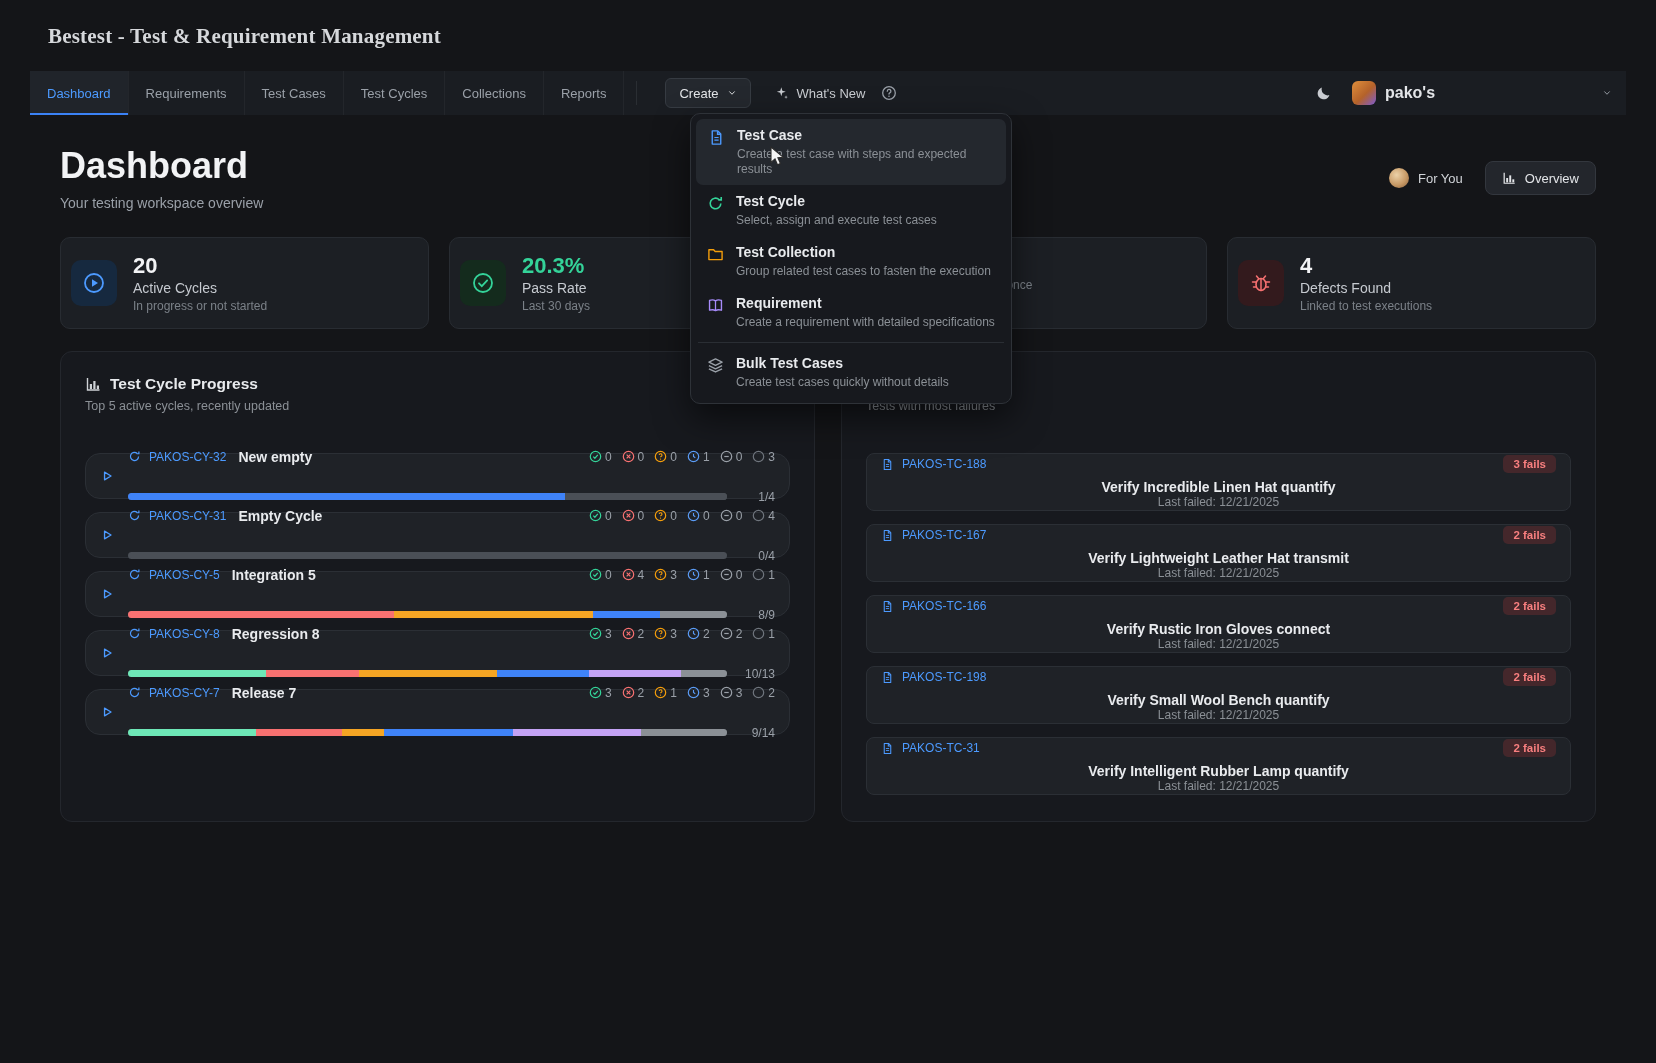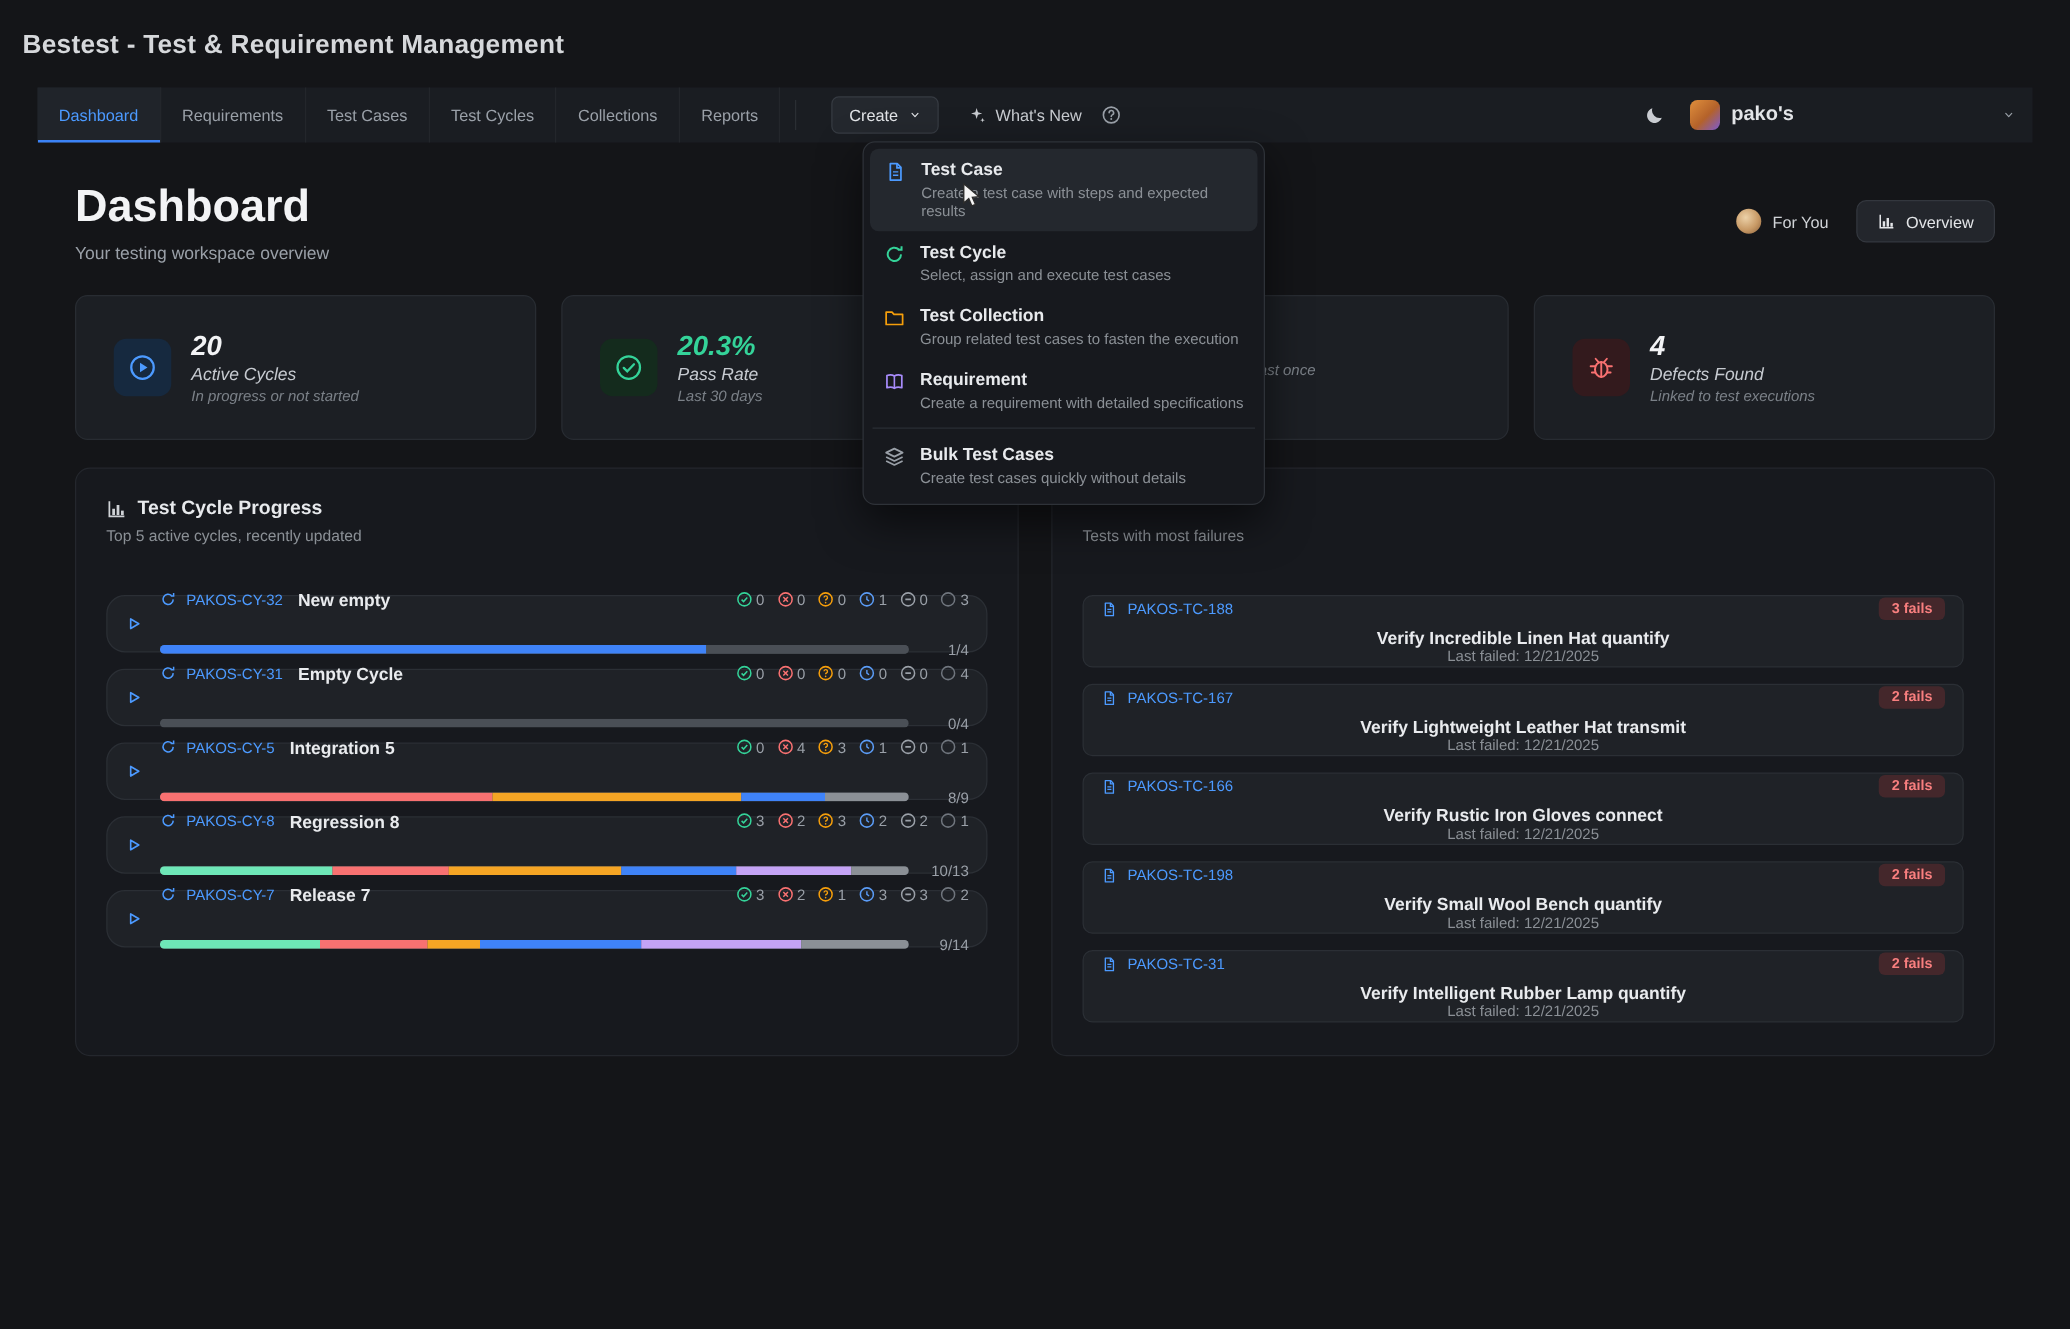--- a/index.html
+++ b/index.html
@@ -6,21 +6,21 @@
   html,body { width:1656px; height:1063px; overflow:hidden; }
   body {
     background:#141518;
     font-family:"Liberation Sans", sans-serif;
     color:#c9ccd1;
     position:relative;
   }
   .app { position:relative; width:100%; height:100%; }
 
   
-  .titlebar { padding:24px 18px 16px; }
+  .titlebar { padding:24px 48px 16px;font-family:Liberation Serif, serif; }
   .titlebar h1 { font-size:21px; font-weight:700; color:#d6d8db; letter-spacing:.2px; }
 
   
   .navbar {
     margin:6px 30px 0; height:44px; background:#1a1d22;
     display:flex; align-items:stretch; position:relative;
   }
   .tab {
     display:flex; align-items:center; padding:0 17px; font-size:13px;
     color:#9aa0a8; border-right:1px solid #23262b; cursor:default; white-space:nowrap;
@@ -79,22 +79,22 @@
   .avatar-round { width:20px; height:20px; border-radius:50%;
     background:radial-gradient(circle at 38% 35%, #ecd1a8 0%, #c89a66 55%, #8a5f3a 100%); }
   .btn-overview {
     height:34px; padding:0 16px; display:flex; align-items:center; gap:9px;
     background:#23262c; border:1px solid #33373e; border-radius:8px; color:#e3e5e8; font-size:13px;
   }
 
   
   .stats-row { display:flex; gap:20px; margin-top:26px; }
   .stat-card {
-    flex:1; height:116px; background:#1c1f24; border:1px solid #282c32; border-radius:10px;
-    padding:0 30px; display:flex; align-items:center; gap:16px;font-style:italic;
+    flex:1; height:92px; background:#1c1f24; border:1px solid #282c32; border-radius:10px;
+    padding:0 10px; display:flex; align-items:center; gap:16px;
   }
   .stat-icon { width:46px; height:46px; border-radius:10px; display:flex; align-items:center; justify-content:center; flex:0 0 46px; }
   .si-blue { background:#16293f; color:#4c9aff; }
   .si-green { background:#142b1d; color:#34d399; }
   .si-neutral { background:#23262c; color:#9aa0a8; }
   .si-red { background:#331a1d; color:#f87171; }
   .stat-value { font-size:22px; font-weight:700; color:#f2f3f5; line-height:26px; }
   .stat-value.green { color:#34d399; }
   .stat-label { font-size:14px; color:#c6cad0; margin-top:1px; }
   .stat-sub { font-size:12px; color:#7b8188; margin-top:3px; }

